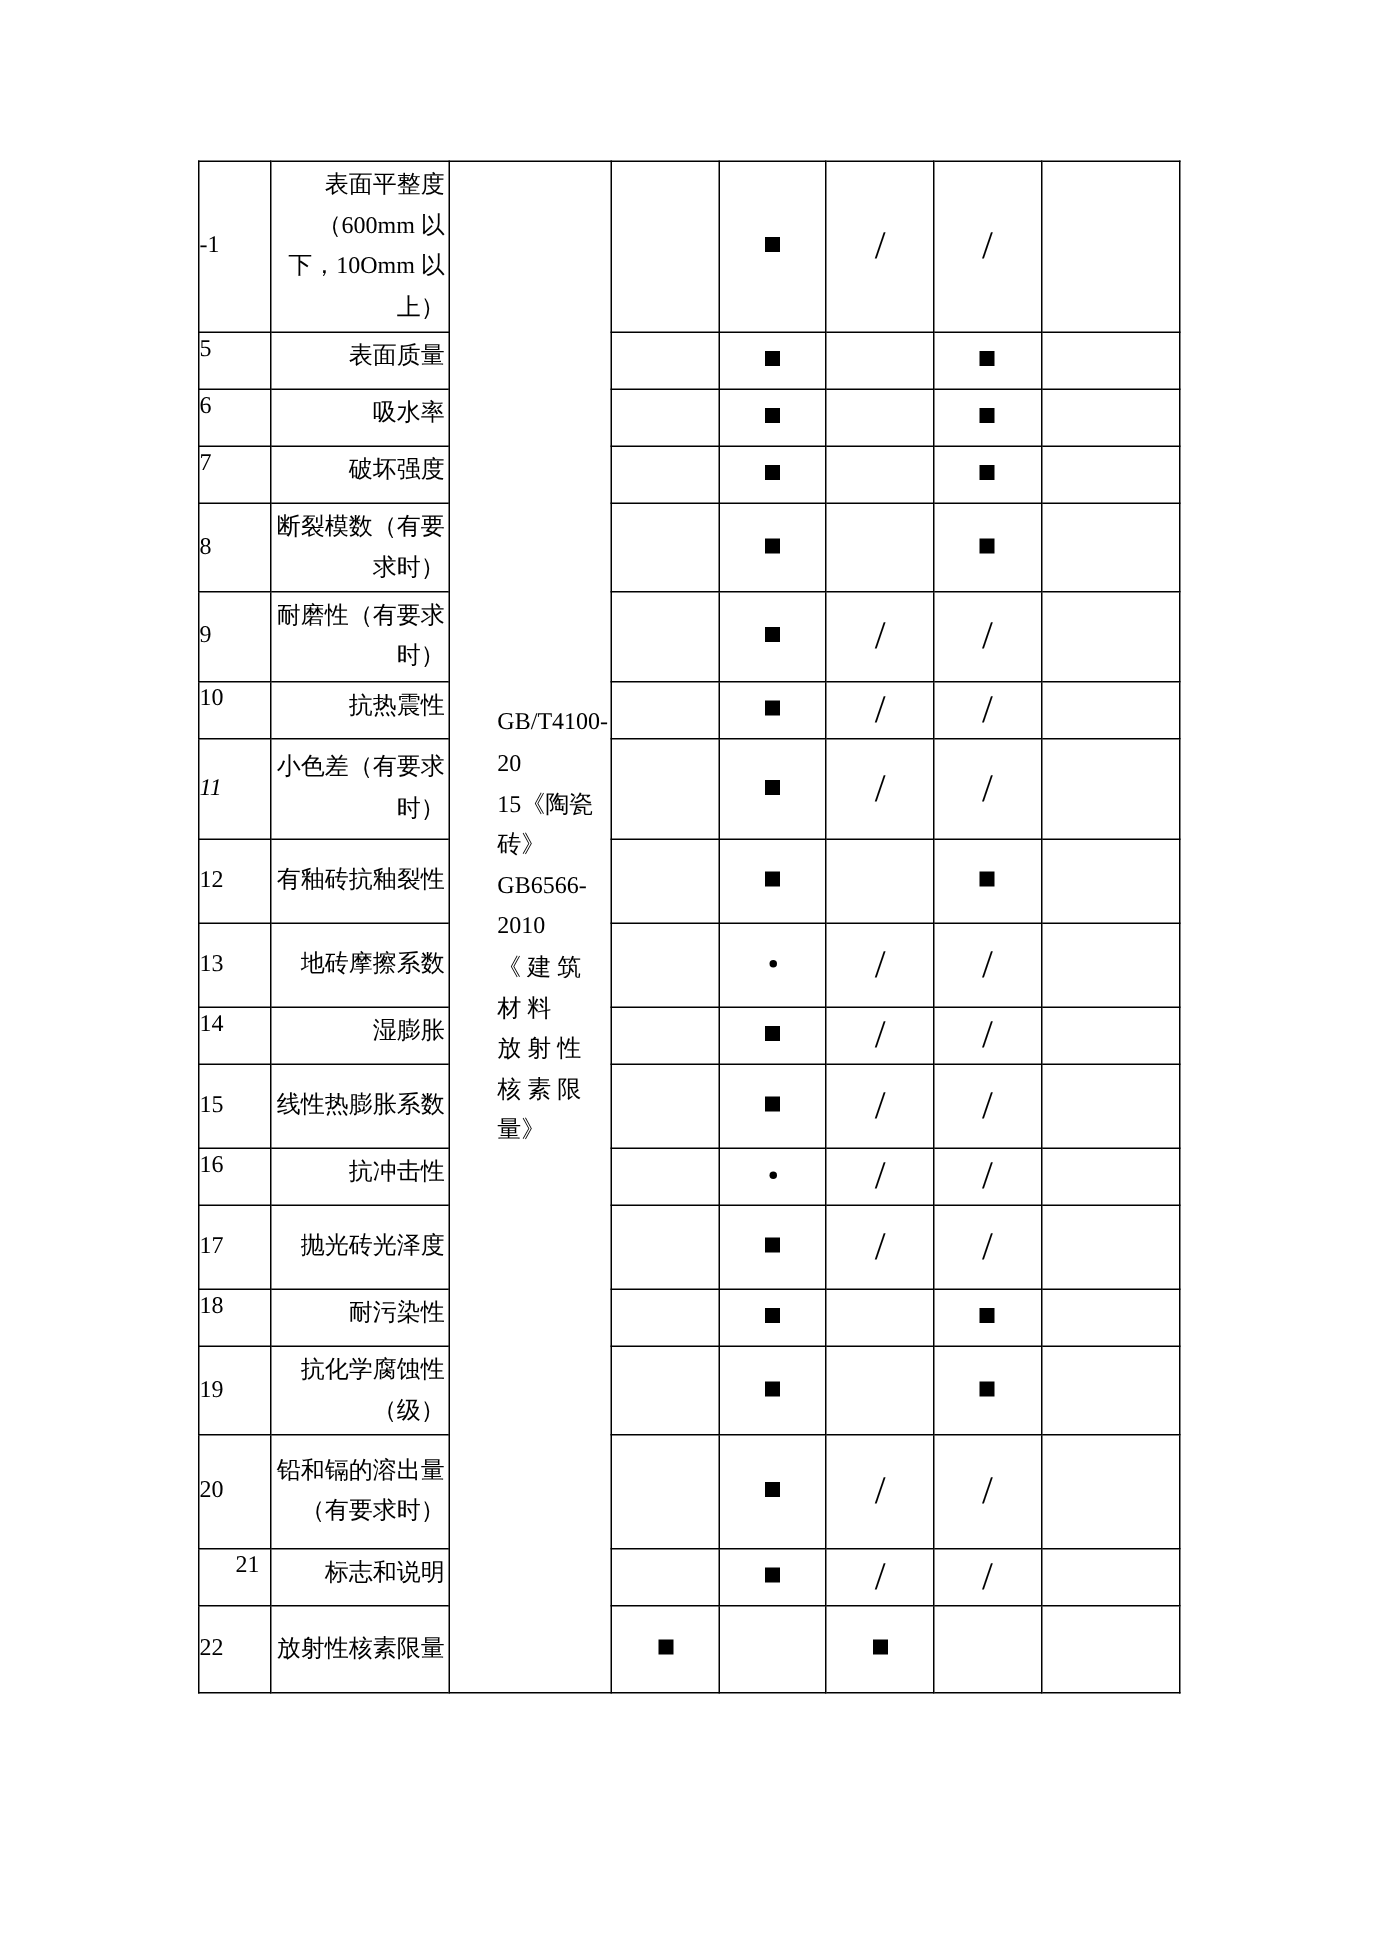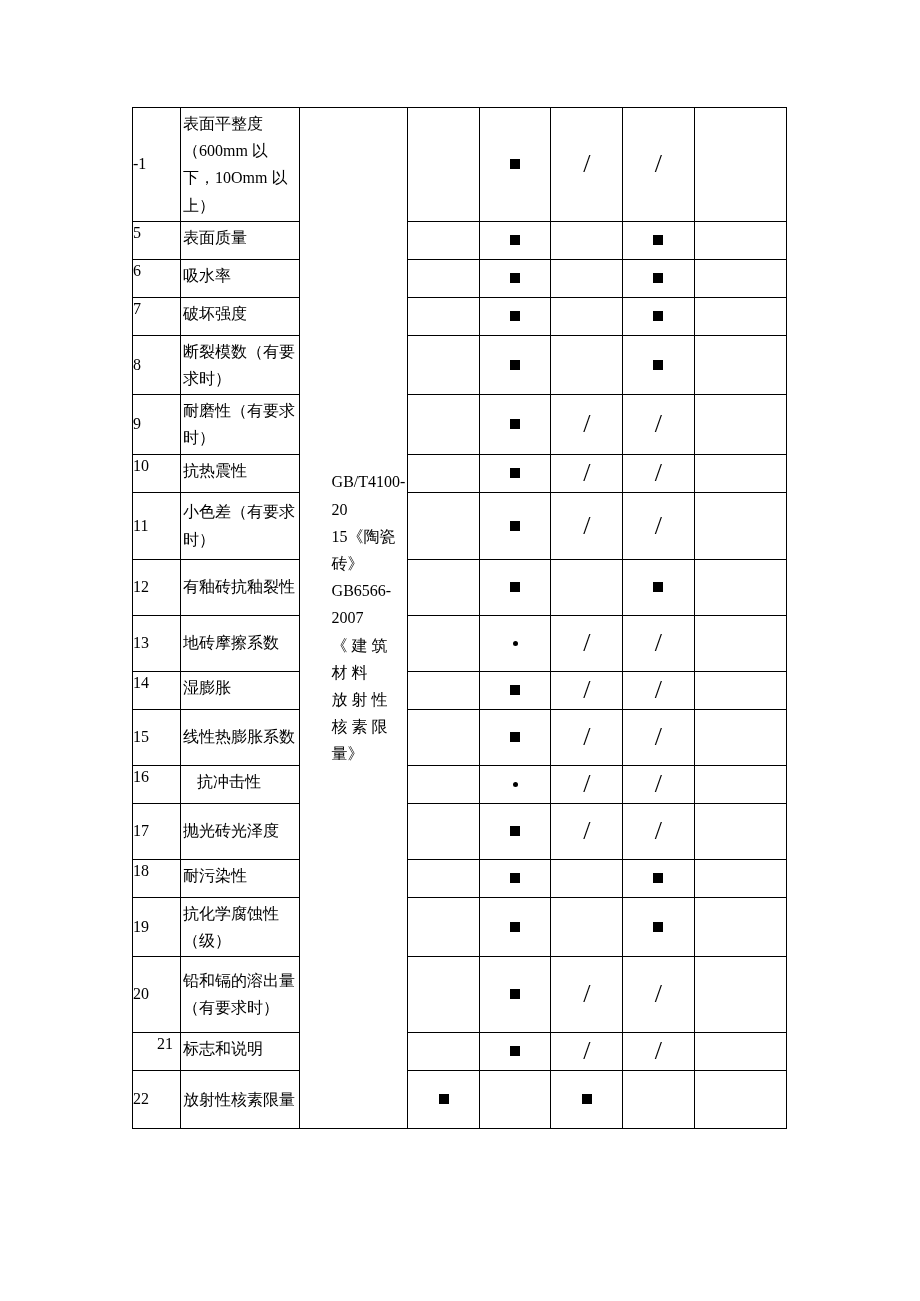--- a/index.html
+++ b/index.html
@@ -24,41 +24,41 @@
     top: 107px;
     width: 655px;
   }
   td {
     border: 1px solid #000;
     vertical-align: middle;
     padding: 2px 2px;
     box-sizing: border-box;
   }
   .col-idx { width: 48px; text-align: left; padding-left:0px;}
-  .col-name { width: 119px; text-align: left; line-height: 1.7; }
+  .col-name { width: 119px; text-align: right; line-height: 1.7; }
   .col-std { width: 107px; text-align: left; line-height: 1.7; vertical-align: middle; padding-left: 32px;}
   .col-a { width: 72px; text-align: center; }
   .col-b { width: 72px; text-align: center; }
   .col-c { width: 72px; text-align: center; }
   .col-d { width: 72px; text-align: center; }
   .col-e { width: 93px; text-align: center; }
   .sq { display:inline-block; width:10px; height:10px; background:#000; }
   .dot { display:inline-block; width:5px; height:5px; background:#000; border-radius:50%; position:relative; top:-2px;}
   .slash { font-family: "Times New Roman", serif; font-size: 26px; font-weight: normal; }
 </style>
 </head>
 <body>
 
 <div class="page">
   <table>
     <tbody>
         <tr>
           <td class="col-idx" style="height: 99px; vertical-align: middle;">-1</td>
           <td class="col-name">表面平整度（600mm 以下，10Omm 以上）</td>
-          <td class="col-std" rowspan="19"><span>GB/T4100-20</span><br><span>15《陶瓷砖》</span><br><span>GB6566-2007</span><br><span>《 建 筑 材 料</span><br><span>放 射 性 核 素 限</span><br><span>量》</span></td>
+          <td class="col-std" rowspan="19"><span>GB/T4100-20</span><br><span>15《陶瓷砖》</span><br><span>GB6566-2010</span><br><span>《 建 筑 材 料</span><br><span>放 射 性 核 素 限</span><br><span>量》</span></td>
           <td class="col-a"></td>
           <td class="col-b"><span class="sq"></span></td>
           <td class="col-c"><span class="slash">/</span></td>
           <td class="col-d"><span class="slash">/</span></td>
           <td class="col-e"></td>
         </tr>
         <tr>
           <td class="col-idx" style="height: 38px; vertical-align: top;">5</td>
           <td class="col-name" style="vertical-align: top;">表面质量</td>
           <td class="col-a"></td>
@@ -106,21 +106,21 @@
         <tr>
           <td class="col-idx" style="height: 38px; vertical-align: top;">10</td>
           <td class="col-name" style="vertical-align: top;">抗热震性</td>
           <td class="col-a"></td>
           <td class="col-b"><span class="sq"></span></td>
           <td class="col-c"><span class="slash">/</span></td>
           <td class="col-d"><span class="slash">/</span></td>
           <td class="col-e"></td>
         </tr>
         <tr>
-          <td class="col-idx" style="height: 67px; vertical-align: middle;">11</td>
+          <td class="col-idx" style="height: 67px; vertical-align: middle; font-style: italic;">11</td>
           <td class="col-name">小色差（有要求时）</td>
           <td class="col-a"></td>
           <td class="col-b"><span class="sq"></span></td>
           <td class="col-c"><span class="slash">/</span></td>
           <td class="col-d"><span class="slash">/</span></td>
           <td class="col-e"></td>
         </tr>
         <tr>
           <td class="col-idx" style="height: 56px; vertical-align: middle; margin-left: 18px;">12</td>
           <td class="col-name">有釉砖抗釉裂性</td>

